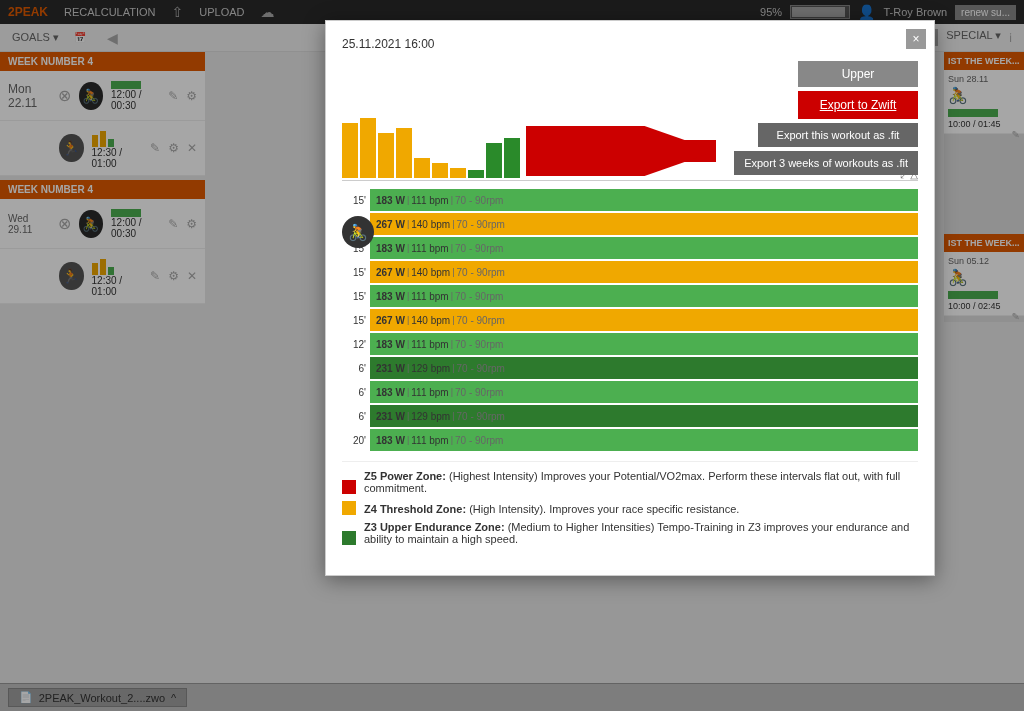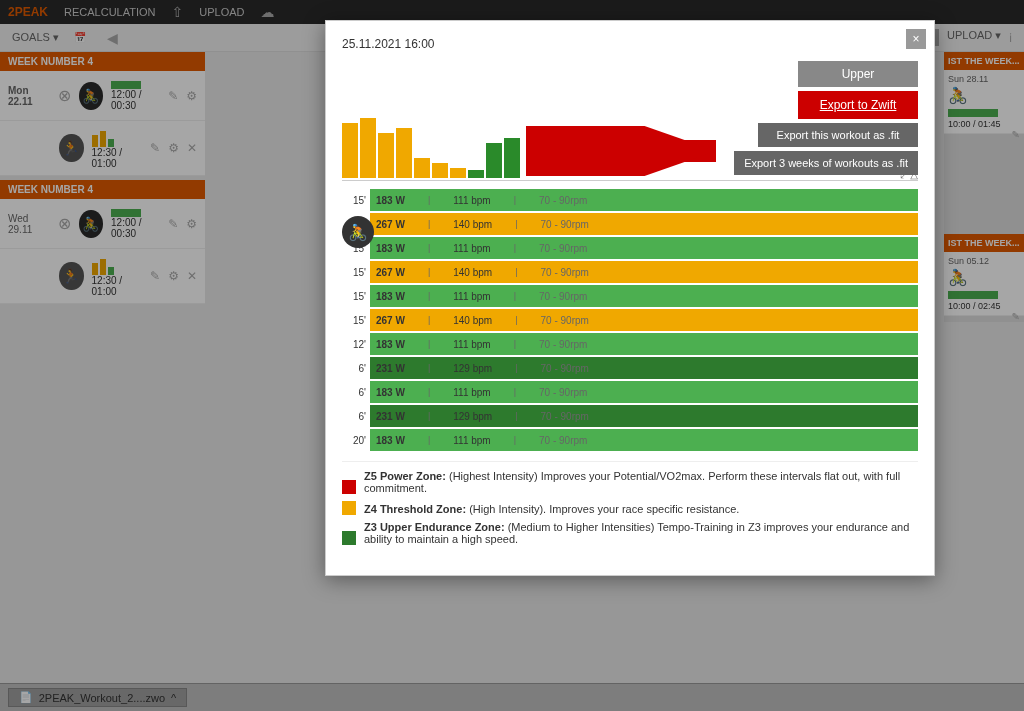--- a/index.html
+++ b/index.html
@@ -254,21 +254,21 @@
       font-size: 10px;
       color: #333;
     }
 
     .row-green { background: #4caf50; }
     .row-orange { background: #f0a800; text-align: center; }
     .row-dark-green { background: #2d7a2d; }
 
     .row-stats {
       display: flex;
-      gap: 23px;
+      gap: 2px;
       align-items: center;
     }
 
     .stat-w { color: #333; font-weight: bold; font-size: 10px; }
     .stat-label { color: #666; font-size: 9px; }
     .stat-bpm { font-size: 10px; color: #333; }
     .stat-rpm { font-size: 10px; color: #666; }
 
     
     .legend {
@@ -404,40 +404,49 @@
 <body>
 
 <div class="app-bg"></div>
 
 <div class="top-nav">
   <span class="top-nav-logo">2PEAK</span>
   <span class="top-nav-item">RECALCULATION</span>
   <span class="top-nav-item" style="color:#aaa;font-size:14px;">⇧</span>
   <span class="top-nav-item">UPLOAD</span>
   <span class="top-nav-item" style="color:#aaa;font-size:14px;">☁</span>
+  <div class="top-nav-right">
+    <span class="top-nav-item">95%</span>
+    <div class="progress-bar-wrap">
+      <div class="progress-bar-fill" style="width:95%;"></div>
+    </div>
+    <span class="top-nav-item" style="color:#aaa;font-size:14px;">👤</span>
+    <span class="user-name">T-Roy Brown</span>
+    <button class="renew-btn">renew su...</button>
+  </div>
 </div>
 
 <div class="second-nav">
   <span class="second-nav-item">GOALS ▾</span>
   <span style="font-size:10px;color:#aaa;">📅</span>
   <span style="font-size:14px;color:#aaa;margin-left:4px;">◀</span>
   <div class="second-nav-right">
     <button class="periodiz-btn">PERIODIZAT...</button>
-    <span class="second-nav-item">UPLOAD ▾</span>
+    <span class="second-nav-item">SPECIAL ▾</span>
     <span style="font-size:12px;color:#aaa;">ℹ</span>
   </div>
 </div>
 
 <div class="left-panel">
 
   <div class="bg-week-header">
     <span>WEEK NUMBER 4</span>
   </div>
   <div class="bg-day-row">
-    <div style="font-size:10px;color:#666;width:50px;font-weight:bold;">Mon 22.11</div>
+    <div style="font-size:12px;color:#666;width:50px;">Mon 22.11</div>
     <span style="font-size:16px;color:#aaa;">⊗</span>
     <div class="activity-icon">🚴</div>
     <div>
       <div class="activity-mini-bar"></div>
       <div class="time-label">12:00 / 00:30</div>
     </div>
     <span style="font-size:12px;color:#aaa;">✎</span>
     <span style="font-size:12px;color:#aaa;">⚙</span>
   </div>
   <div class="bg-day-row">

